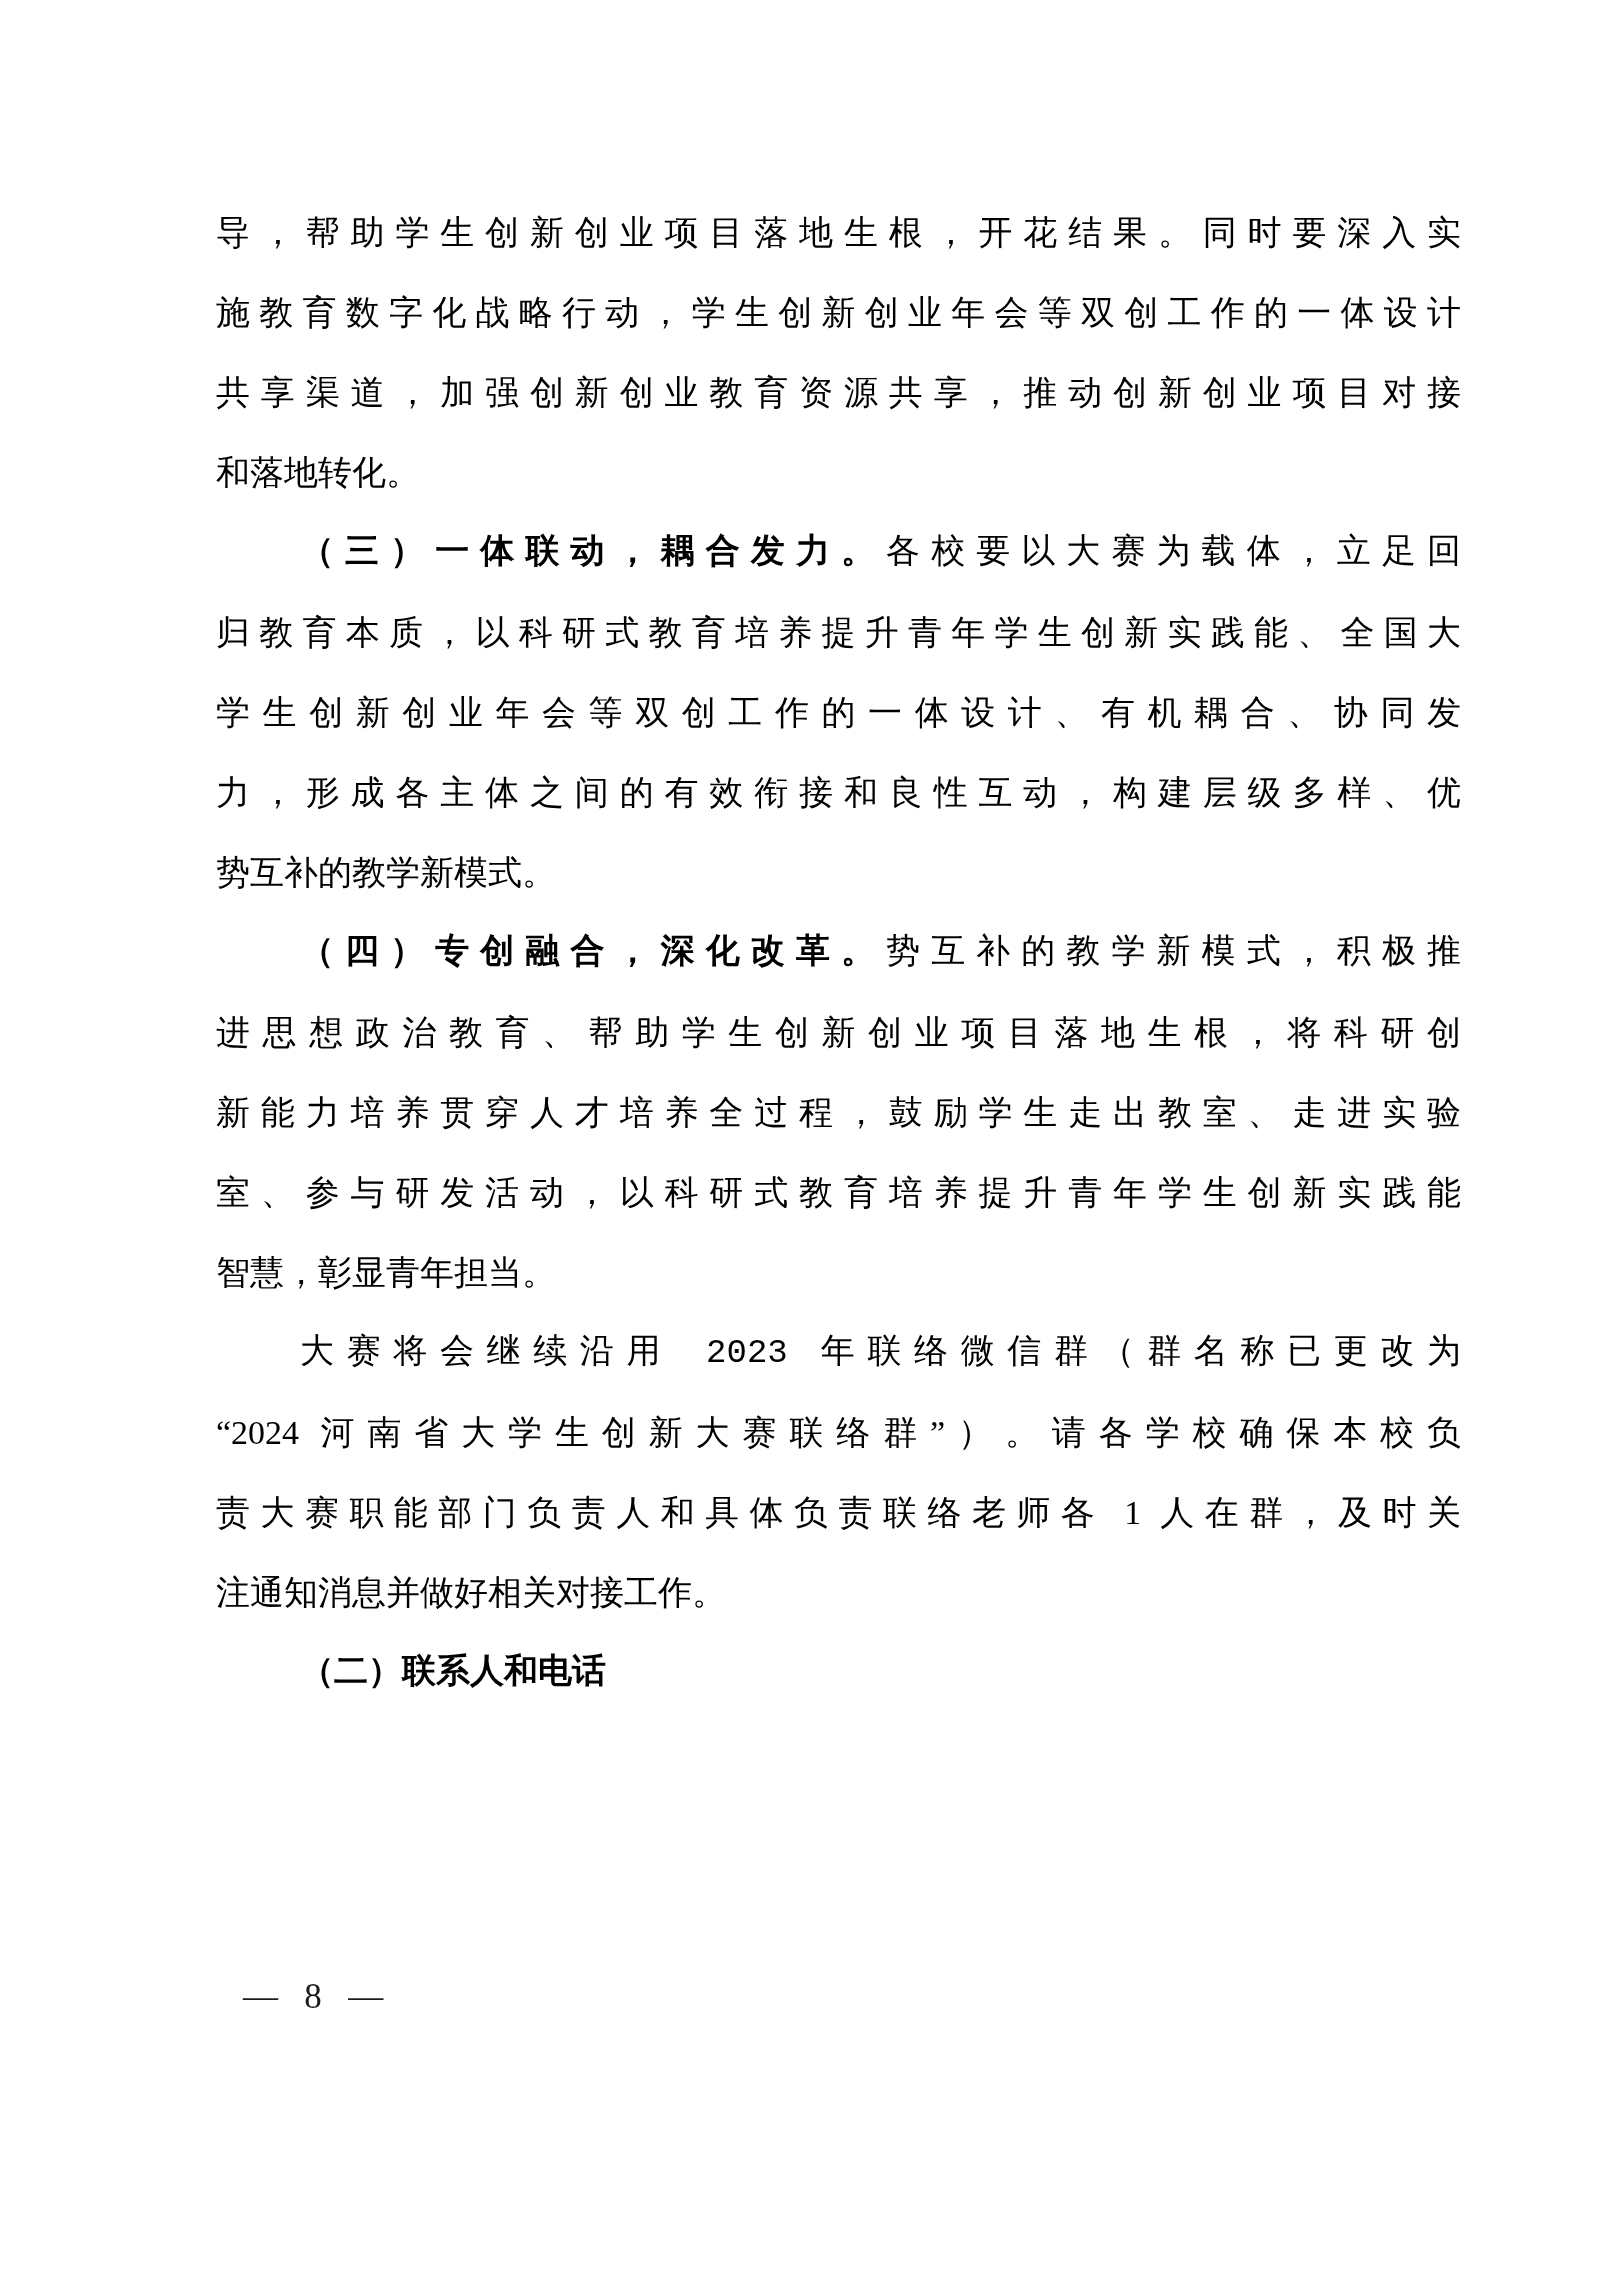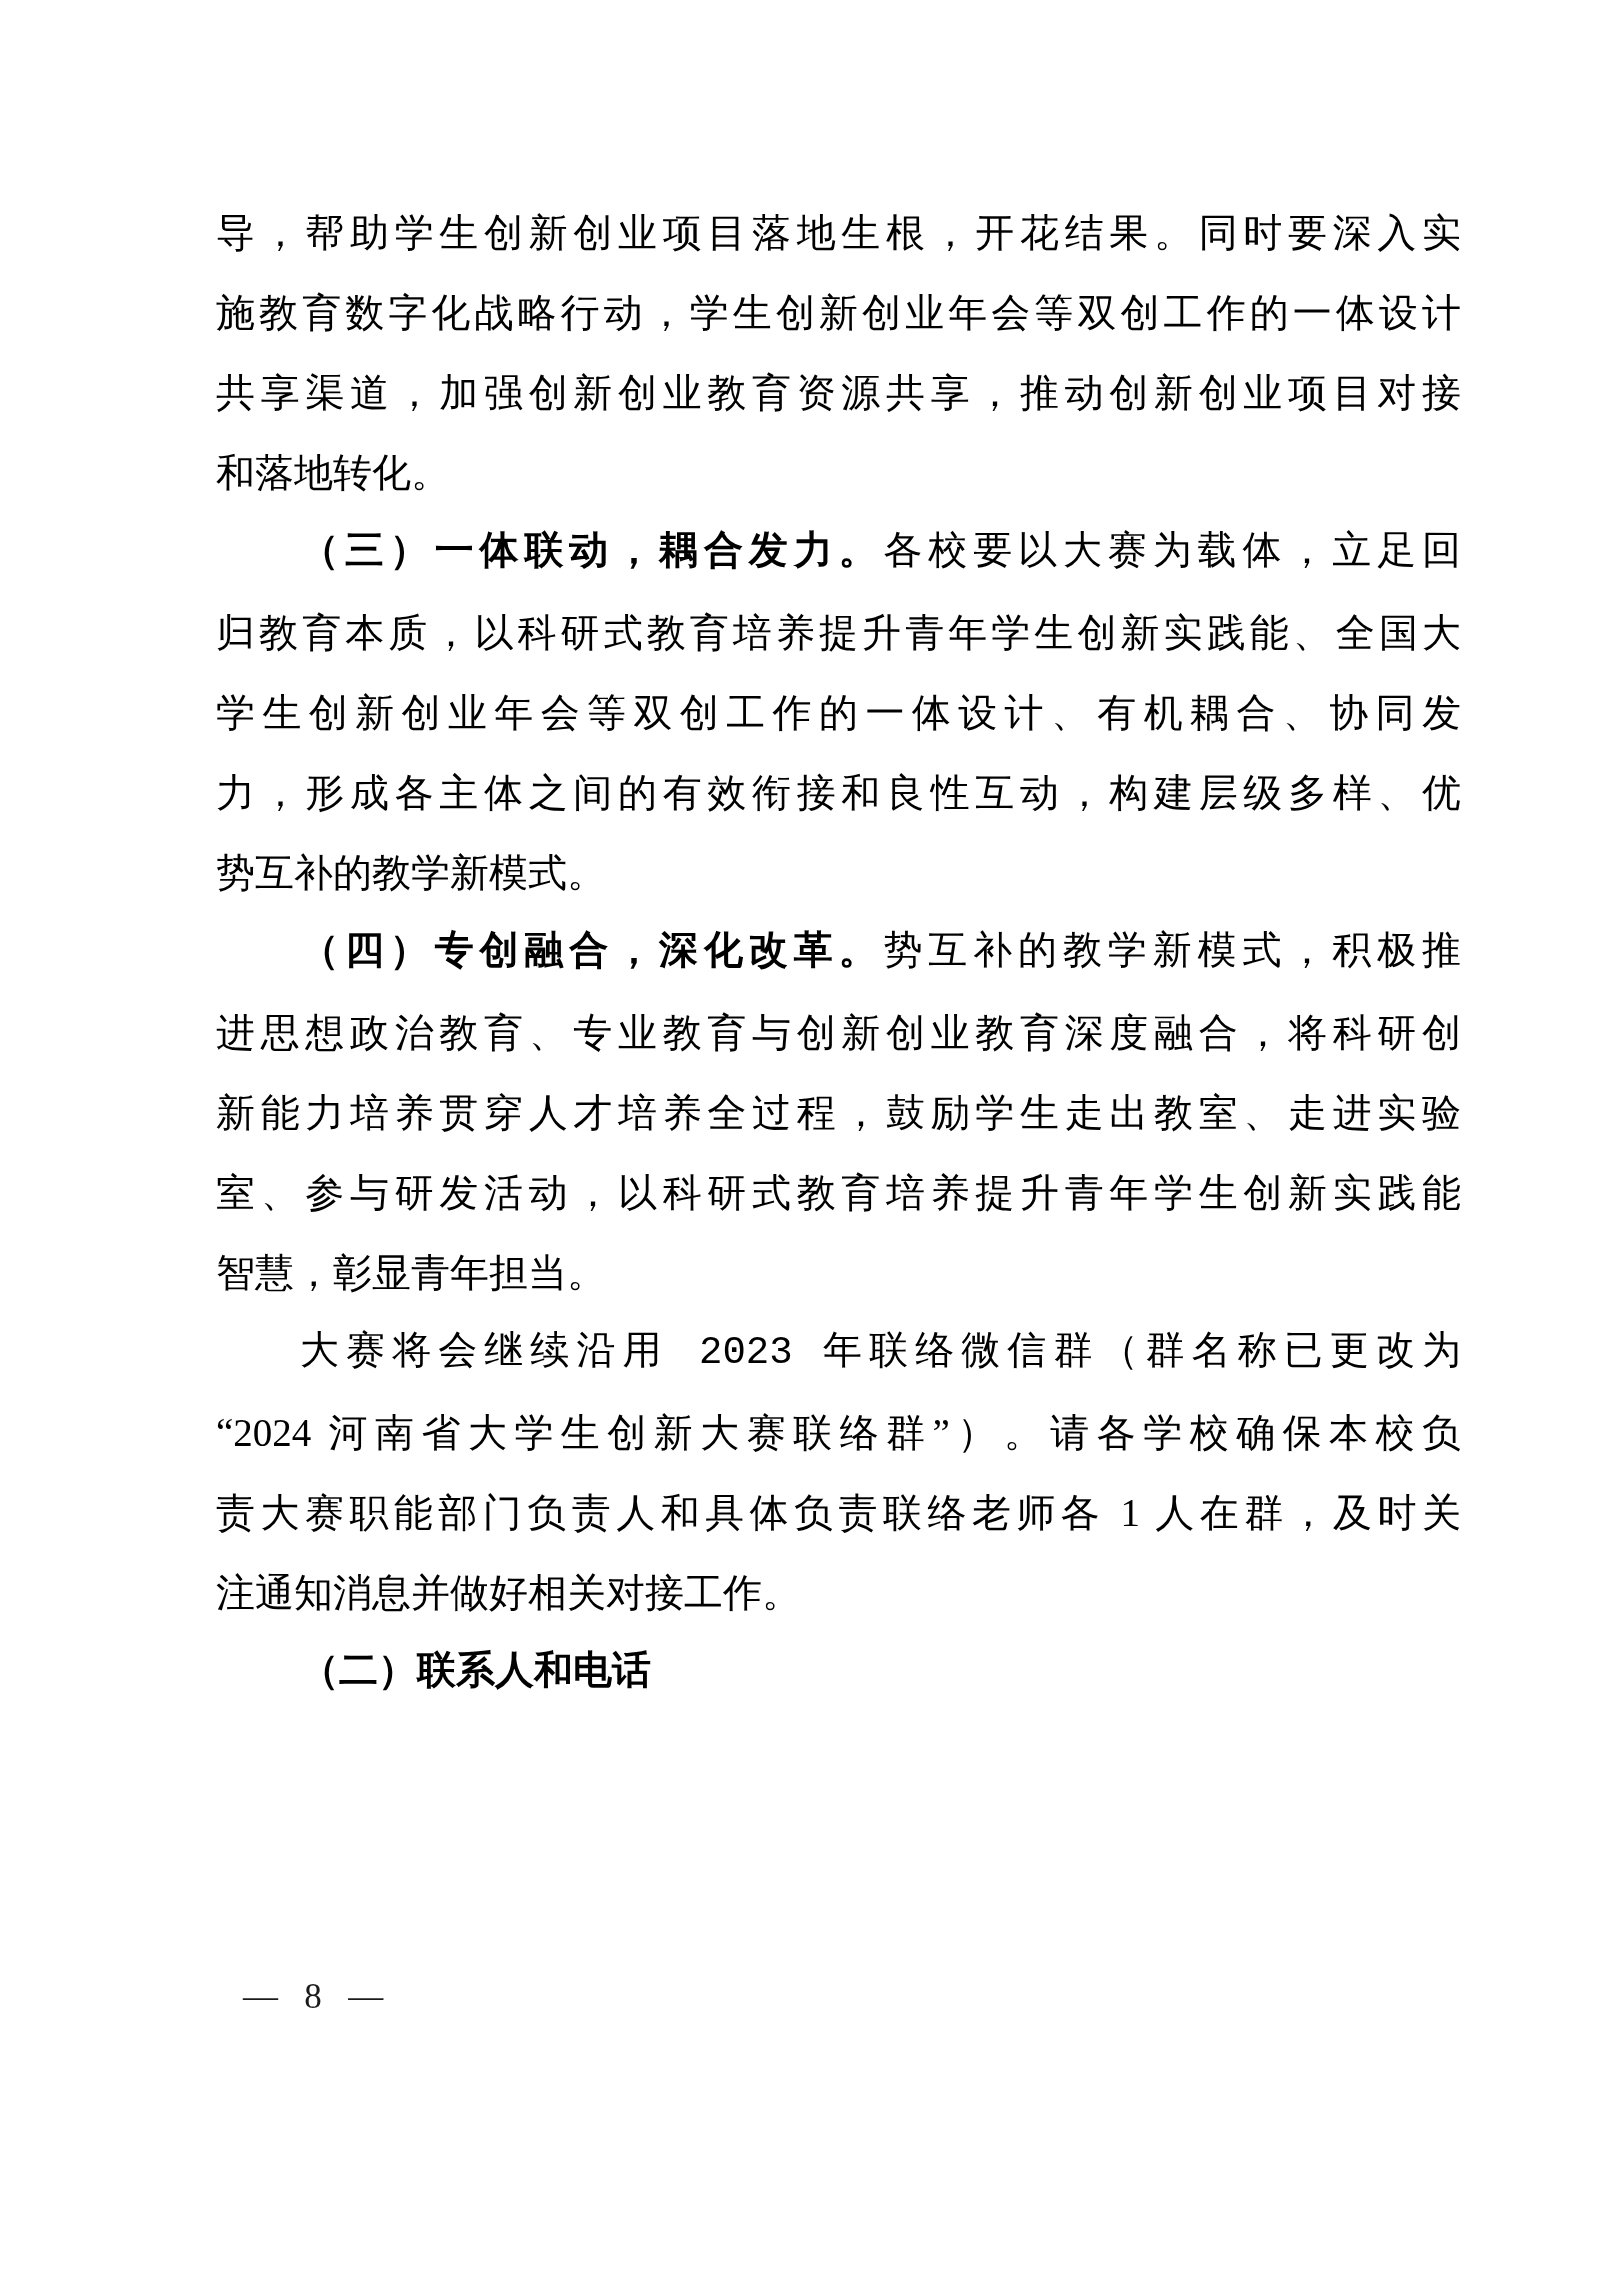--- a/index.html
+++ b/index.html
@@ -17,21 +17,21 @@
   }
   .doc {
     position: absolute;
     left: 216px;
     top: 193px;
     width: 1245px;
   }
   .line {
     height: 80px;
     line-height: 80px;
-    font-size: 39px;
+    font-size: 34px;
     letter-spacing: 0;
     text-align: left;
     white-space: normal;
   }
   .line.justify {
     text-align: justify;
     text-align-last: justify;
   }
   .line.indent {
     text-indent: 84px;
@@ -66,21 +66,21 @@
     <div class="line body justify"><span class="seg">导，帮助学生创新创业项目落地生根，开花结果。同时要深入实</span></div>
     <div class="line body justify"><span class="seg">施教育数字化战略行动，学生创新创业年会等双创工作的一体设计</span></div>
     <div class="line body justify"><span class="seg">共享渠道，加强创新创业教育资源共享，推动创新创业项目对接</span></div>
     <div class="line body"><span class="seg">和落地转化。</span></div>
     <div class="line body indent justify"><span class="seg bold">（三）一体联动，耦合发力。</span><span class="seg">各校要以大赛为载体，立足回</span></div>
     <div class="line body justify"><span class="seg">归教育本质，以科研式教育培养提升青年学生创新实践能、全国大</span></div>
     <div class="line body justify"><span class="seg">学生创新创业年会等双创工作的一体设计、有机耦合、协同发</span></div>
     <div class="line body justify"><span class="seg">力，形成各主体之间的有效衔接和良性互动，构建层级多样、优</span></div>
     <div class="line body"><span class="seg">势互补的教学新模式。</span></div>
     <div class="line body indent justify"><span class="seg bold">（四）专创融合，深化改革。</span><span class="seg">势互补的教学新模式，积极推</span></div>
-    <div class="line body justify"><span class="seg">进思想政治教育、专业教育与创新创业教育深度融合，将科研创</span></div>
+    <div class="line body justify"><span class="seg">进思想政治教育、帮助学生创新创业项目落地生根，将科研创</span></div>
     <div class="line body justify"><span class="seg">新能力培养贯穿人才培养全过程，鼓励学生走出教室、走进实验</span></div>
     <div class="line body justify"><span class="seg">室、参与研发活动，以科研式教育培养提升青年学生创新实践能</span></div>
     <div class="line body"><span class="seg">智慧，彰显青年担当。</span></div>
     <div class="line body indent justify"><span class="seg">大赛将会继续沿用 2023 年联络微信群（群名称已更改为</span></div>
     <div class="line body justify"><span class="seg">“2024 河南省大学生创新大赛联络群”）。请各学校确保本校负</span></div>
     <div class="line body justify"><span class="seg">责大赛职能部门负责人和具体负责联络老师各 1 人在群，及时关</span></div>
     <div class="line body"><span class="seg">注通知消息并做好相关对接工作。</span></div>
     <div class="line h2 indent"><span class="seg bold">（二）联系人和电话</span></div>
   </main>
 

